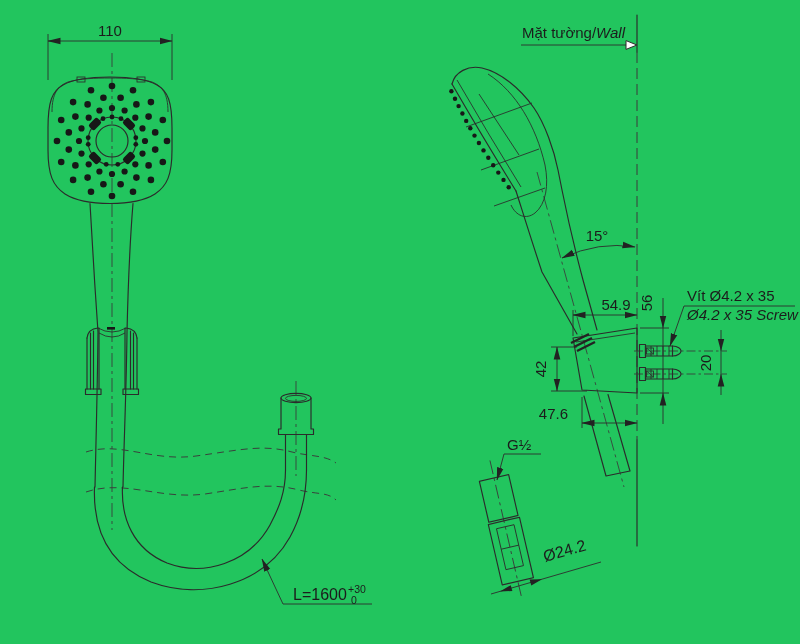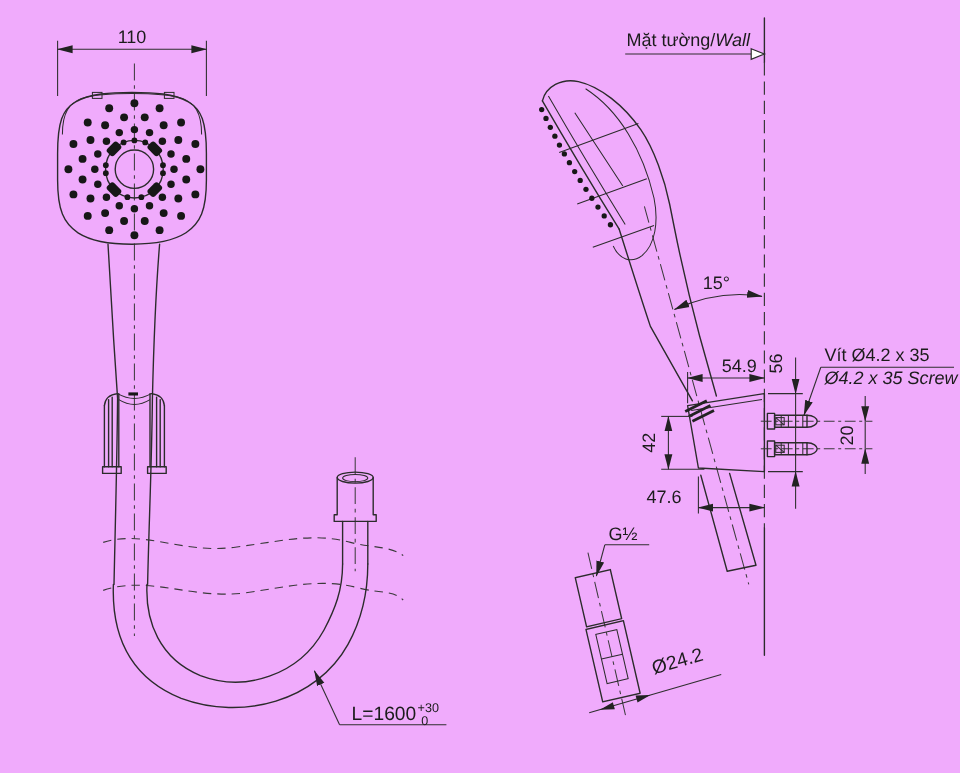--- a/index.html
+++ b/index.html
@@ -1,16 +1,16 @@
 <!DOCTYPE html>
 <html><head>
 <meta charset="utf-8">
 <style>
   html,body{margin:0;padding:0;background:#ffffff;}
-  #canvas{width:800px;height:644px;position:relative;background:#f0abfc;overflow:hidden;}
+  #canvas{width:800px;height:644px;position:relative;background:#22c55e;overflow:hidden;}
   svg{display:block;}
   svg text{font-family:"Liberation Sans","DejaVu Sans",sans-serif;fill:#1c1c1c;}
   .obj{fill:none;stroke:#2b2b2b;stroke-width:1.15;stroke-linejoin:round;stroke-linecap:round;}
   .thin{fill:none;stroke:#2b2b2b;stroke-width:0.85;}
   .dim{fill:none;stroke:#2e2e2e;stroke-width:0.9;}
   .cl{fill:none;stroke:#3a3a3a;stroke-width:0.85;stroke-dasharray:14 4 3 4;}
   .axis{fill:none;stroke:#3a3a3a;stroke-width:0.85;stroke-dasharray:9 3 2.5 3;}
   .walldash{fill:none;stroke:#3a3a3a;stroke-width:1;stroke-dasharray:11 5;}
   .wavy{fill:none;stroke:#3a3a3a;stroke-width:0.95;stroke-dasharray:7 5;}
   .lbl{font-size:15px;}

